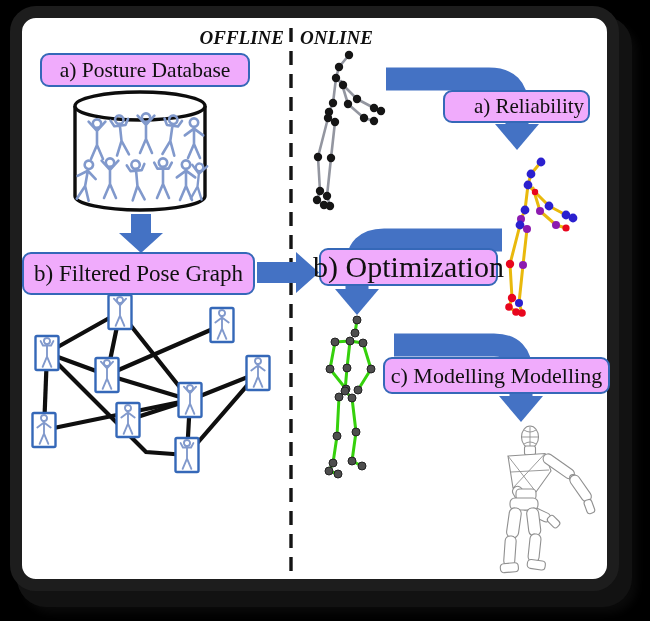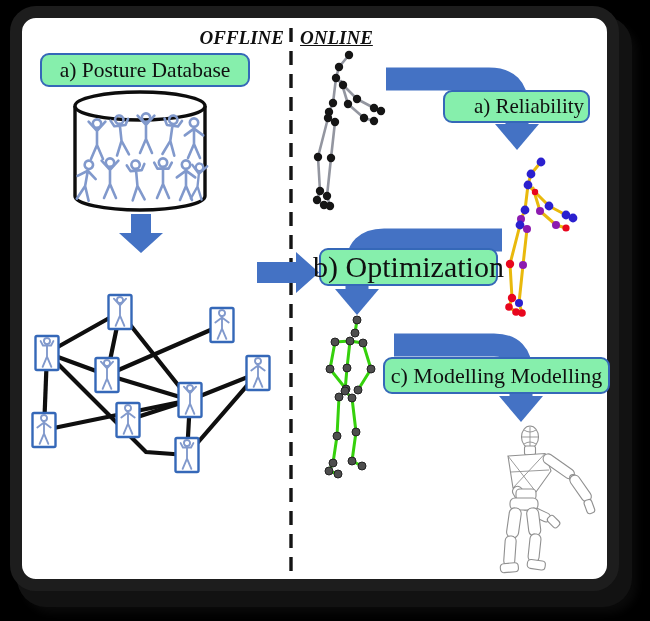--- a/index.html
+++ b/index.html
@@ -5,21 +5,21 @@
   html,body{margin:0;padding:0;background:#000;}
   body{width:650px;height:621px;position:relative;overflow:hidden;
        font-family:"Liberation Serif", serif;}
   .card{position:absolute;left:10px;top:6px;width:585px;height:561px;
         background:#fff;border:12px solid #1d1d1d;border-radius:26px;
         box-shadow:10px 13px 0 3px #121212, 16px 20px 8px 2px #0a0a0a;}
   .canvas{position:absolute;left:0;top:0;width:650px;height:621px;}
   svg.diagram{position:absolute;left:0;top:0;}
 
   
-  .label-box{position:absolute;box-sizing:border-box;background:#86efac;
+  .label-box{position:absolute;box-sizing:border-box;background:#f0abfc;
     border:2.6px solid var(--box-border-blue,#3568b8);border-radius:9px;
     color:#101010;display:flex;align-items:center;justify-content:center;
     white-space:nowrap;z-index:5;}
   .zone-label{position:absolute;font-weight:bold;font-style:italic;
     font-size:19px;color:#101010;z-index:4;}
 
   
   .divider{stroke:var(--divider,#141414);stroke-width:3.4;stroke-dasharray:14 9;}
   .cyl{fill:#fff;stroke:#0d0d0d;stroke-width:3.4;}
   .fig{stroke:var(--figure-blue,#8199cc);stroke-width:1.3;fill:none;
@@ -315,20 +315,21 @@
     <g transform="translate(536,534) rotate(6)">
           <rect class="wire" x="-5.5" y="0" width="11" height="28" rx="5"></rect>
         </g>
     <g transform="translate(528,559) rotate(8)">
           <rect class="wire" x="0" y="0" width="18" height="9" rx="3.5"></rect>
         </g>
   </g>
 </svg>
 
 <div class="zone-label" style="left:150px;top:27px;width:134px;text-align:right;">OFFLINE</div>
-<div class="zone-label" style="left:300px;top:27px;text-decoration:underline;">ONLINE</div>
+<div class="zone-label" style="left:300px;top:27px;">ONLINE</div>
 
 <div class="label-box" style="left:40px;top:53px;width:210px;height:34px;font-size:21.5px;">a) Posture Database</div>
+<div class="label-box" style="left:22px;top:252px;width:233px;height:43px;font-size:23px;">b) Filtered Pose Graph</div>
 <div class="label-box" style="left:443px;top:90px;width:147px;height:33px;font-size:21px;padding-left:25px;">a) Reliability</div>
 <div class="label-box" style="left:319px;top:248px;width:179px;height:38px;font-size:30px;">b) Optimization</div>
 <div class="label-box" style="left:383px;top:357px;width:227px;height:37px;font-size:22px;">c) Modelling Modelling</div>
 
 </div>
 
 </body></html>

